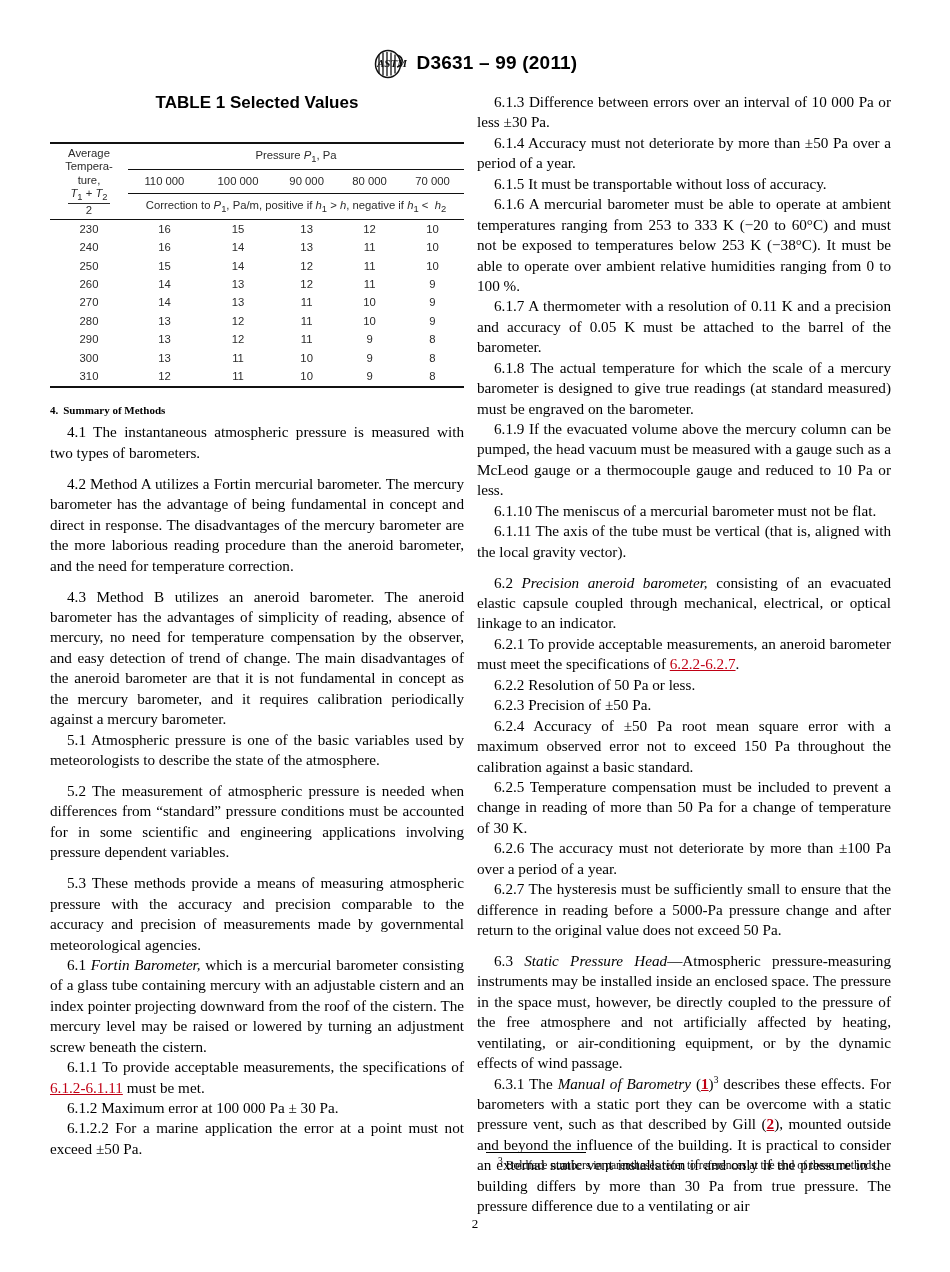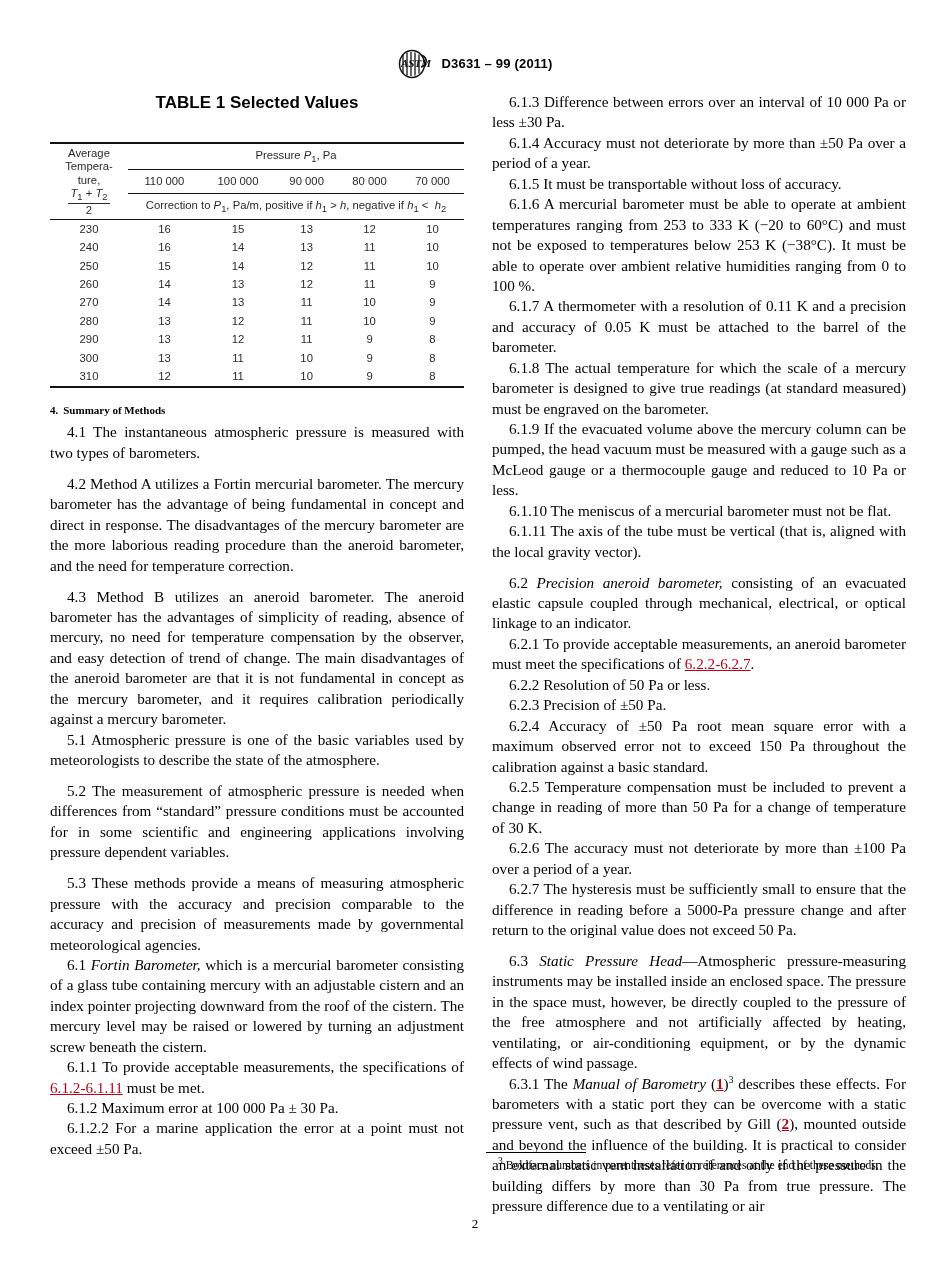--- a/index.html
+++ b/index.html
@@ -31,35 +31,35 @@
   .astm-logo {
     display: inline-block;
     width: 34px;
     height: 30px;
     position: relative;
     top: 1px;
   }
   .doc-designation {
     font-family: "Liberation Sans", sans-serif;
     font-weight: bold;
-    font-size: 13px;
+    font-size: 19px;
     letter-spacing: 0.2px;
     white-space: nowrap;
   }
 
   
   .col {
     position: absolute;
     top: 92px;
     width: 414px;
     font-size: 15.2px;
     line-height: 1.345;
   }
   .col-left  { left: 50px; }
-  .col-right { left: 492px; }
+  .col-right { left: 477px; }
 
   
   p {
     margin: 0;
     text-align: justify;
     text-justify: inter-word;
     hyphens: none;
   }
   p.indent { text-indent: 17px; }
   p.gap    { margin-top: 10.5px; }

